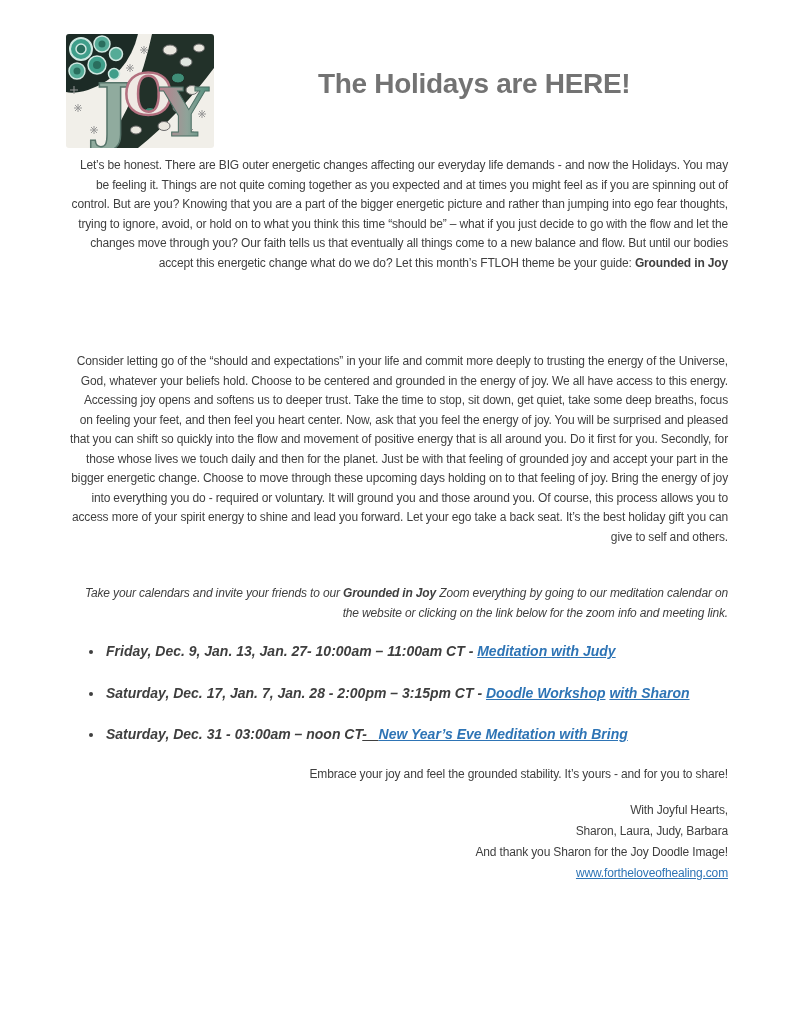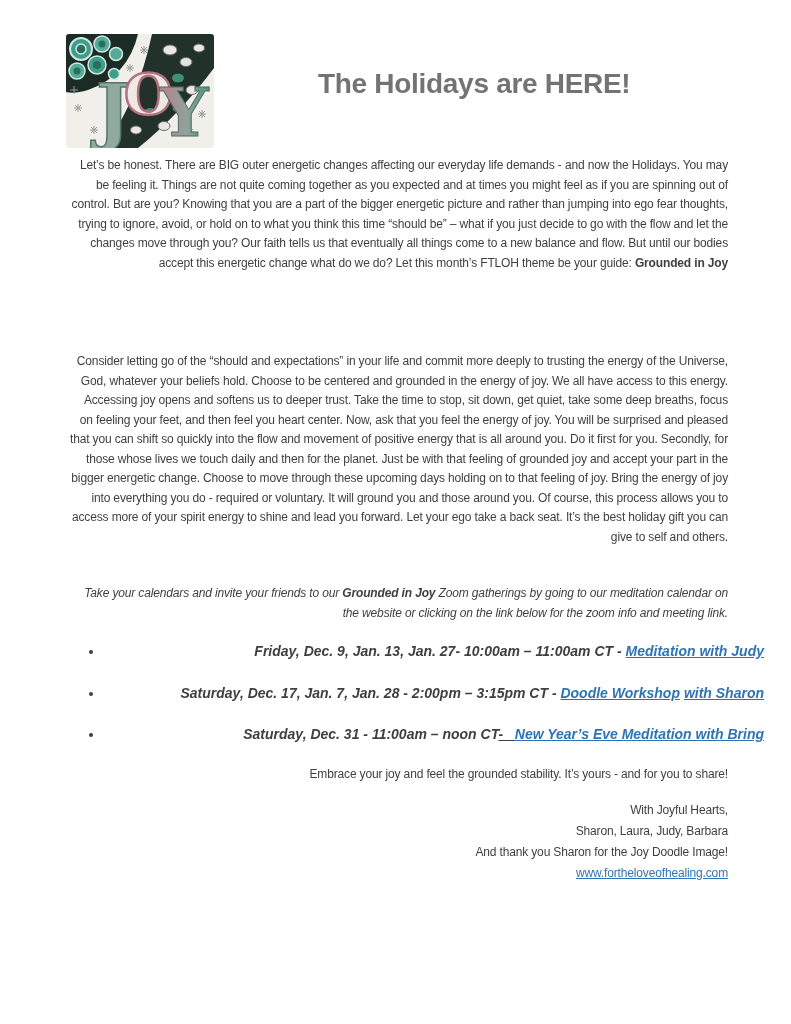--- a/index.html
+++ b/index.html
@@ -35,21 +35,21 @@
 
   .bold-run { font-weight: bold; }
 
   .event-list {
     position: absolute; left: 68px; top: 642px; width: 660px;
     margin: 0; padding: 0 0 0 36px; list-style: disc;
     font-size: 14px; line-height: 19.5px;
   }
   .event-list li {
     margin: 0 0 22px 0; padding-left: 2px;
-    font-weight: bold; font-style: italic; text-align: right;
+    font-weight: bold; font-style: italic;
   }
   a.doc-link {
     color: #2e74b5; text-decoration: underline; cursor: pointer;
   }
   .event-list a.doc-link { font-weight: bold; font-style: italic; }
   .dash-underlined {
     text-decoration: underline; white-space: pre; color: #3f3f3f;
   }
   .closing-line { display: block; }
   .site-link { display: inline-block; margin-top: 0; }
@@ -150,26 +150,26 @@
       </g>
     </svg>
   </div>
 
   <h1 class="headline">The Holidays are HERE!</h1>
 
   <p class="para p-intro"><span>Let’s be honest. There are BIG outer energetic changes affecting our everyday life demands - and now the Holidays. You may be feeling it. Things are not quite coming together as you expected and at times you might feel as if you are spinning out of control. But are you? Knowing that you are a part of the bigger energetic picture and rather than jumping into ego fear thoughts, trying to ignore, avoid, or hold on to what you think this time “should be” – what if you just decide to go with the flow and let the changes move through you? Our faith tells us that eventually all things come to a new balance and flow. But until our bodies accept this energetic change what do we do? Let this month’s FTLOH theme be your guide: </span><span class="bold-run">Grounded in Joy</span></p>
 
   <p class="para p-body">Consider letting go of the “should and expectations” in your life and commit more deeply to trusting the energy of the Universe, God, whatever your beliefs hold. Choose to be centered and grounded in the energy of joy. We all have access to this energy. Accessing joy opens and softens us to deeper trust. Take the time to stop, sit down, get quiet, take some deep breaths, focus on feeling your feet, and then feel you heart center. Now, ask that you feel the energy of joy. You will be surprised and pleased that you can shift so quickly into the flow and movement of positive energy that is all around you. Do it first for you. Secondly, for those whose lives we touch daily and then for the planet. Just be with that feeling of grounded joy and accept your part in the bigger energetic change. Choose to move through these upcoming days holding on to that feeling of joy. Bring the energy of joy into everything you do - required or voluntary. It will ground you and those around you. Of course, this process allows you to access more of your spirit energy to shine and lead you forward. Let your ego take a back seat. It’s the best holiday gift you can give to self and others.</p>
 
-  <p class="para p-invite"><span>Take your calendars and invite your friends to our </span><span class="bold-run">Grounded in Joy</span><span> Zoom gatherings by going to our meditation calendar on the website or clicking on the link below for the zoom info and meeting link.</span></p>
+  <p class="para p-invite"><span>Take your calendars and invite your friends to our </span><span class="bold-run">Grounded in Joy</span><span> Zoom everything by going to our meditation calendar on the website or clicking on the link below for the zoom info and meeting link.</span></p>
 
   <ul class="event-list">
     <li><span>Friday, Dec. 9, Jan. 13, Jan. 27- 10:00am – 11:00am CT - </span><a class="doc-link">Meditation with Judy</a></li>
     <li><span>Saturday, Dec. 17, Jan. 7, Jan. 28 - 2:00pm – 3:15pm CT - </span><a class="doc-link">Doodle Workshop</a> <a class="doc-link">with Sharon</a></li>
-    <li><span>Saturday, Dec. 31 - 11:00am – noon CT</span><span class="dash-underlined">-   </span><a class="doc-link">New Year’s Eve Meditation with Bring</a></li>
+    <li><span>Saturday, Dec. 31 - 03:00am – noon CT</span><span class="dash-underlined">-   </span><a class="doc-link">New Year’s Eve Meditation with Bring</a></li>
   </ul>
 
   <p class="para p-closing">
     <span class="closing-line">With Joyful Hearts,</span>
     <span class="closing-line">Sharon, Laura, Judy, Barbara</span>
     <span class="closing-line">And thank you Sharon for the Joy Doodle Image!</span>
     <a class="doc-link site-link">www.fortheloveofhealing.com</a>
   </p>
 
   <p class="para p-embrace">Embrace your joy and feel the grounded stability. It’s yours - and for you to share!</p>

